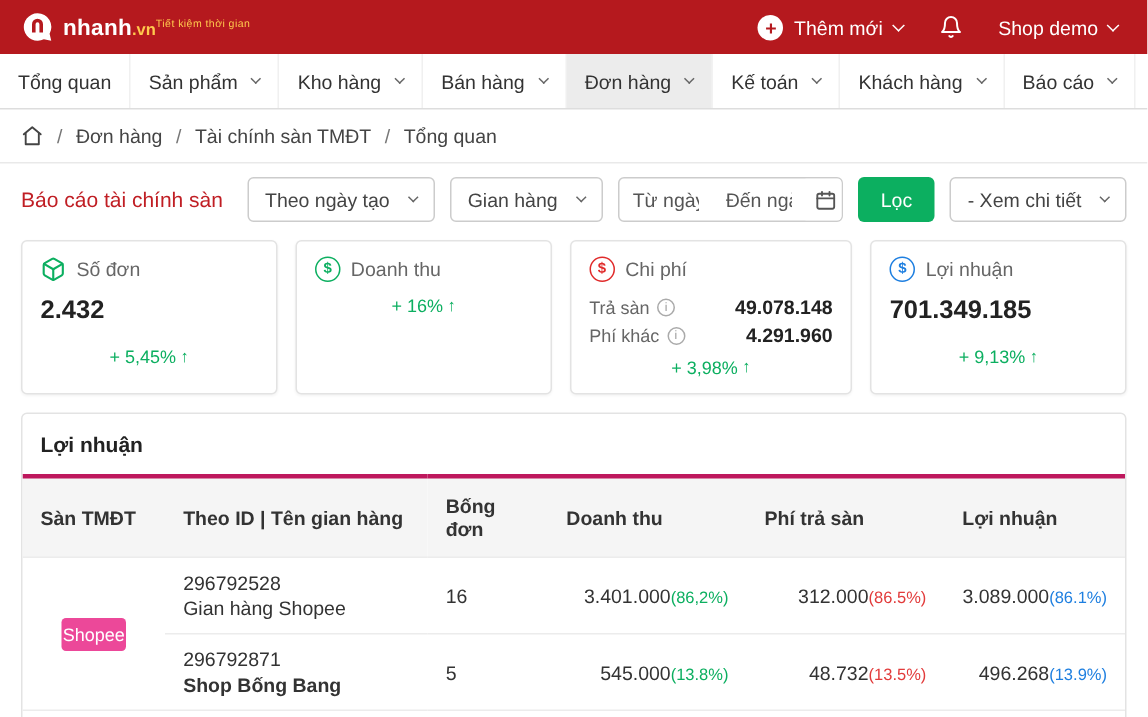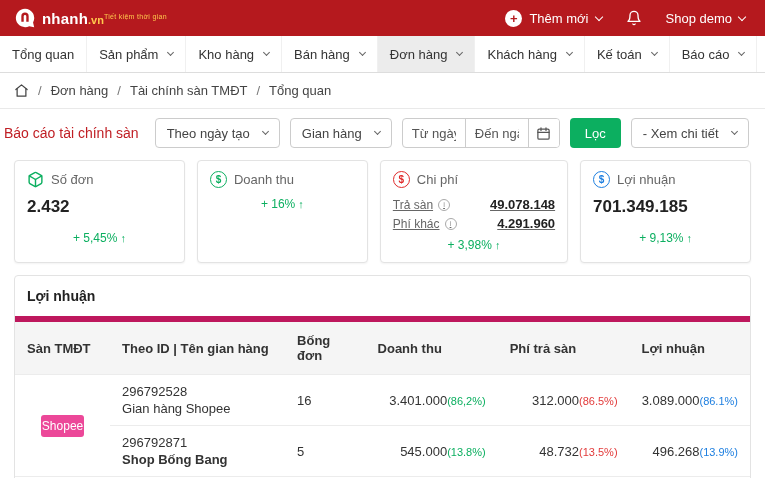--- a/index.html
+++ b/index.html
@@ -54,21 +54,21 @@
   
   .breadcrumb {
     display:flex; align-items:center; gap:9px; height:36px;
     padding:0 14px; border-bottom:1px solid #e9e9e9; color:#444; font-size:13px;
   }
   .crumb { cursor:pointer; }
   .crumb-sep { color:#777; }
   .home { display:inline-flex; cursor:pointer; }
 
   
-  .filterbar { display:flex; align-items:center; gap:10px; padding:9px 4px; }
+  .filterbar { display:flex; align-items:center; gap:10px; padding:9px 14px; }
   .report-title { color:#c01e24; font-size:14px; margin-right:6px; white-space:nowrap; }
   .select {
     display:flex; align-items:center; gap:9px; height:30px; padding:0 11px;
     border:1px solid #ccc; border-radius:4px; background:#fff; color:#444;
     font-size:13px; cursor:pointer; font-family:inherit; white-space:nowrap;
   }
   .dategroup { display:flex; align-items:stretch; height:30px; border:1px solid #ccc; border-radius:4px; overflow:hidden; background:#fff; }
   .dategroup input {
     border:none; outline:none; width:62px; padding:0 9px; font-size:13px;
     color:#444; font-family:inherit; background:transparent;
@@ -92,35 +92,35 @@
   .icon-box { display:inline-flex; }
   .dollar {
     width:17px; height:17px; border-radius:50%; border:1.5px solid currentColor;
     display:inline-flex; align-items:center; justify-content:center;
     font-size:10px; font-weight:bold; line-height:1;
   }
   .c-green { color:#0caf60; } .c-red { color:#e02b2b; } .c-blue { color:#1e7fe0; }
   .card-value { font-size:17px; font-weight:bold; color:#222; margin-bottom:14px; }
   .card-change { color:#0caf60; font-size:12px; display:flex; align-items:center; gap:3px;justify-content:center; }
   .uparrow { font-size:11px; }
-  .cost-row { display:flex; align-items:center; gap:5px; font-size:12px; color:#666; margin-bottom:4px;text-decoration:underline; }
+  .cost-row { display:flex; align-items:center; gap:5px; font-size:12px; color:#666; margin-bottom:4px; }
   .cost-value { margin-left:auto; font-weight:bold; color:#222; font-size:13px; }
   .info-i {
     width:12px; height:12px; border-radius:50%; border:1px solid #aaa; color:#999;
     font-size:8px; display:inline-flex; align-items:center; justify-content:center; line-height:1;
   }
   .card .costs-change { margin-top:7px; }
 
   
   .table-card { margin:0 14px 14px; border:1px solid #e3e3e3; border-radius:4px; background:#fff; overflow:hidden; }
   .table-title { font-weight:bold; font-size:14px; color:#222; padding:12px; }
   table { width:100%; border-collapse:collapse; font-size:13px; }
   thead th {
     background:#f5f5f5; text-align:left; font-weight:bold; color:#333;
-    padding:11px 12px; border-top:6px solid #be185d;
+    padding:11px 12px; border-top:3px solid #be185d;
   }
   tbody td { padding:9px 12px; border-top:1px solid #ececec; vertical-align:middle; color:#333; }
   td.num { text-align:right; white-space:nowrap; }
   .badge-cell { text-align:center; }
   .shopee-badge {
     display:inline-block; background:#ec4899; color:#fff; border-radius:3px;
     padding:4px 1px; font-size:12px;
   }
   .shop-id { margin-bottom:2px; }
   .shop-name.bold { font-weight:bold; }
@@ -179,25 +179,25 @@
       </div>
     <div class="nav-item">
         <span>Bán hàng</span>
         <span class="chev sm"></span>
       </div>
     <div class="nav-item active">
         <span>Đơn hàng</span>
         <span class="chev sm"></span>
       </div>
     <div class="nav-item">
+        <span>Kế toán</span>
+        <span class="chev sm"></span>
+      </div>
+    <div class="nav-item">
         <span>Khách hàng</span>
-        <span class="chev sm"></span>
-      </div>
-    <div class="nav-item">
-        <span>Kế toán</span>
         <span class="chev sm"></span>
       </div>
     <div class="nav-item">
         <span>Báo cáo</span>
         <span class="chev sm"></span>
       </div>
     <div class="nav-item"></div>
   </nav>
 
   <div class="breadcrumb">

